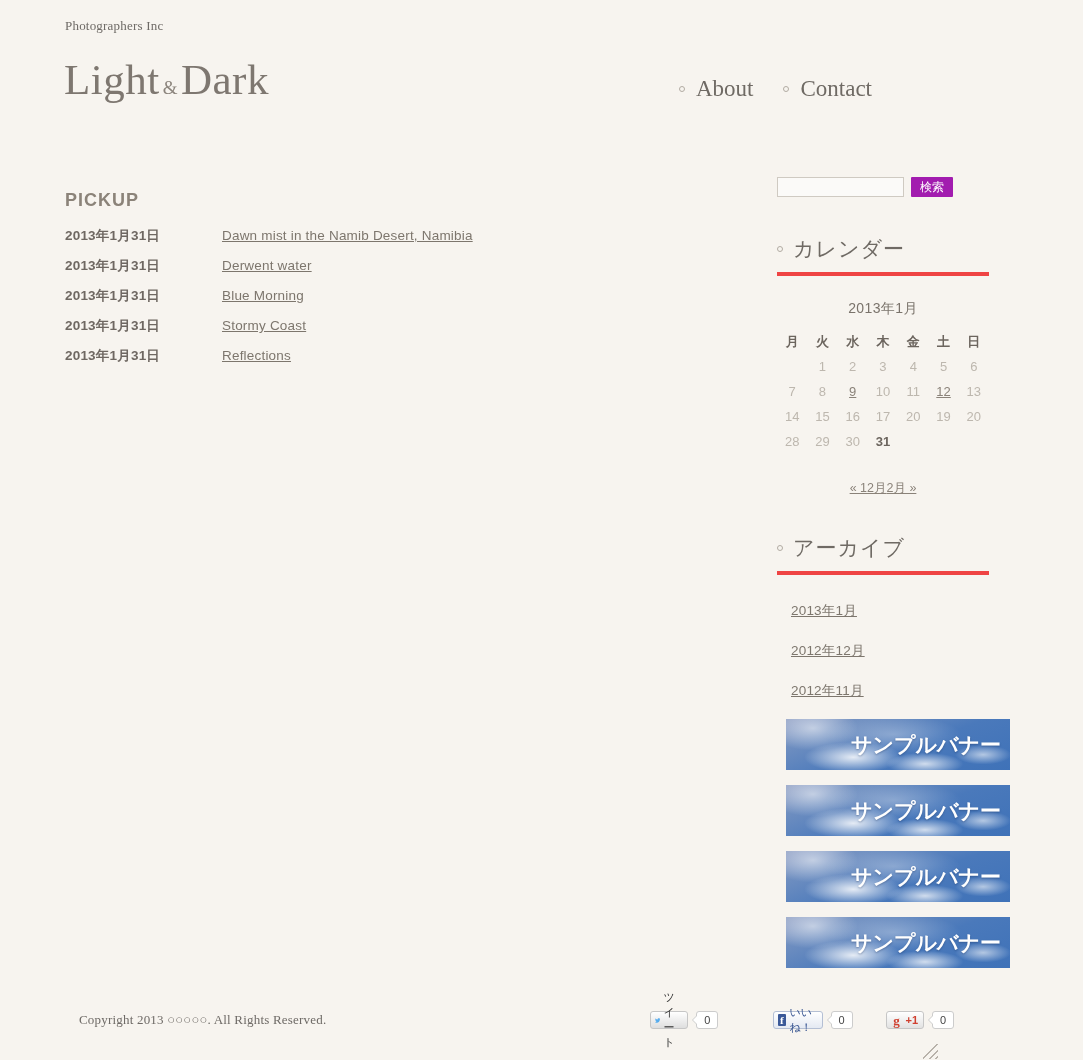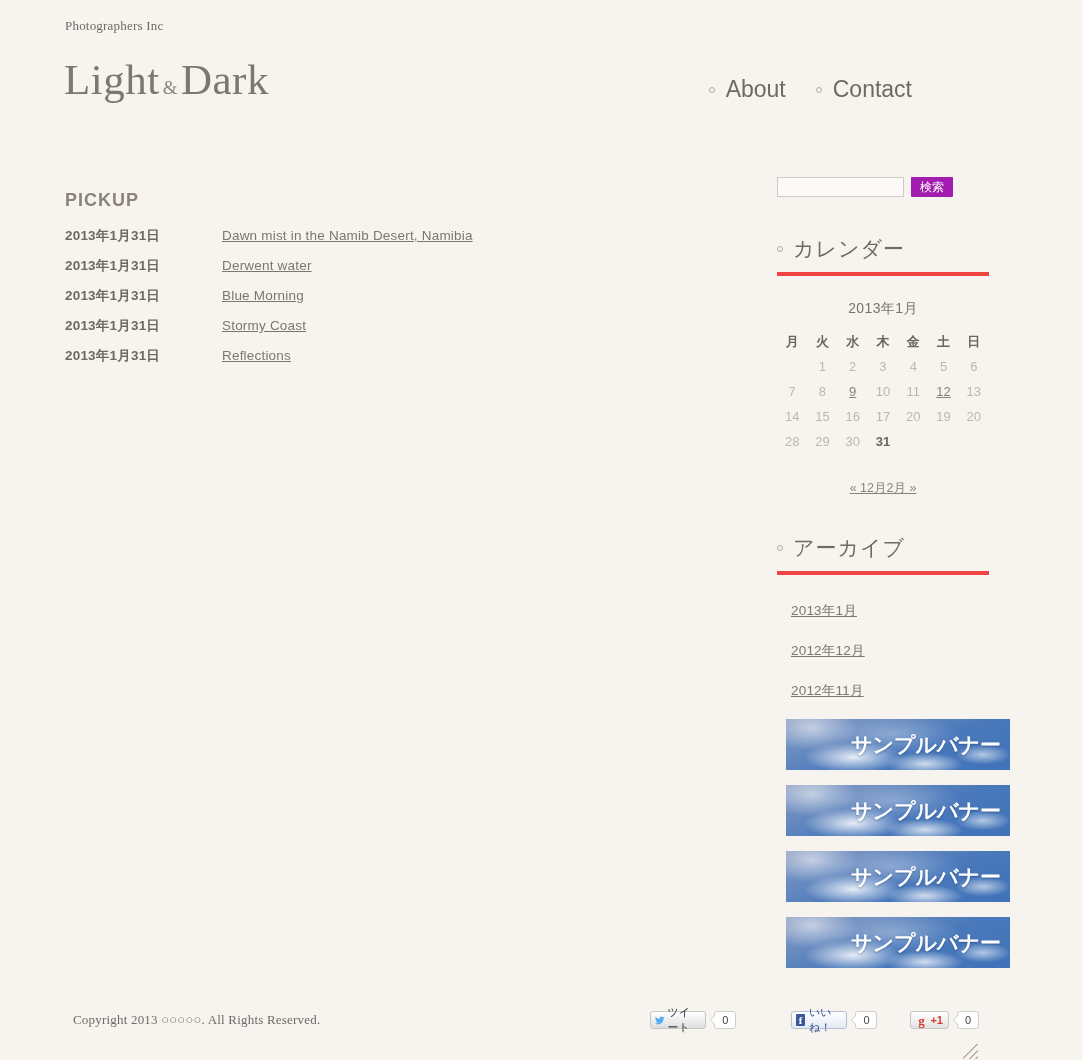--- a/index.html
+++ b/index.html
@@ -12,21 +12,20 @@
     background: #f7f4ef;
     font-family: "Liberation Sans", sans-serif;
     color: #7a7268;
     position: relative;
     overflow: hidden;
   }
   .page {
     position: relative;
     width: 939px;
     height: 1060px;
-    padding-left: 40px;
   }
 
   
   .site-tagline {
     position: absolute;
     left: 65px;
     top: 18px;
     font-family: "Liberation Serif", serif;
     font-size: 13px;
     color: #6e6a66;
@@ -55,21 +54,21 @@
     right: 67px;
     top: 76px;
     display: flex;
     gap: 30px;
     align-items: center;
   }
   .mainnav .nav-item {
     display: flex;
     align-items: center;
     gap: 11px;
-    font-family: Liberation Sans, sans-serif;
+    font-family: Liberation Serif, serif;
     font-size: 23px;
     color: #6f6a64;
     text-decoration: none;
     cursor: pointer;
   }
   .bullet-circle {
     display: inline-block;
     width: 6px;
     height: 6px;
     border: 1px solid #b2aca3;
@@ -269,21 +268,21 @@
     font-size: 21px;
     font-weight: bold;
     letter-spacing: 0px;
     text-shadow: 0 1px 2px rgba(20,40,80,.35);
     white-space: nowrap;
   }
 
   
   .footer-copy {
     position: absolute;
-    left: 73px;
+    left: 79px;
     top: 1012px;
     font-family: "Liberation Serif", serif;
     font-size: 13px;
     color: #6e6a66;
     letter-spacing: .2px;
   }
   .social {
     position: absolute;
     left: 650px;
     top: 1011px;

